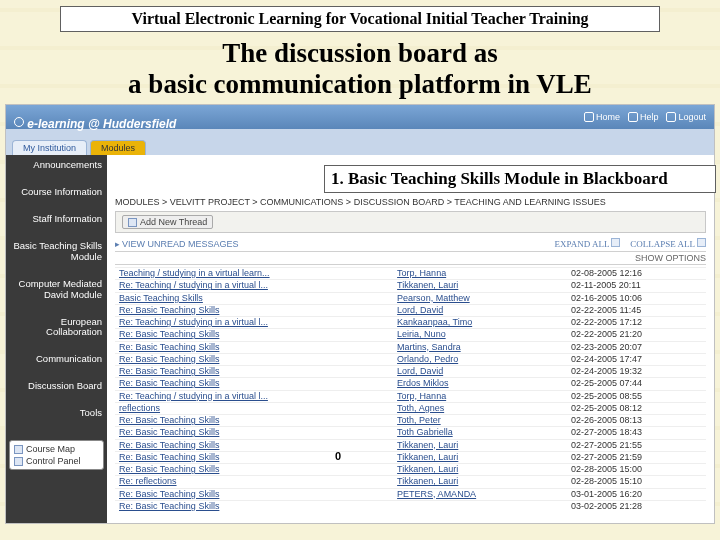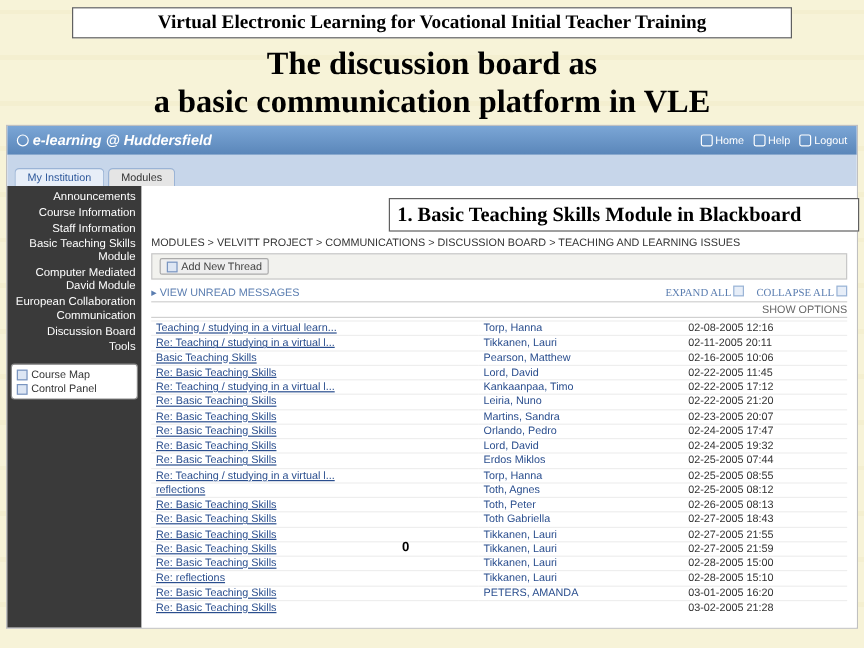--- a/index.html
+++ b/index.html
@@ -5,49 +5,49 @@
   *{box-sizing:border-box;margin:0;padding:0;}
   body{width:720px;height:540px;font-family:"Times New Roman",serif;background:#f7f3d7;overflow:hidden;position:relative;}
   .texture{position:absolute;inset:0;background:
     repeating-linear-gradient(0deg,#f8f4da 0 34px,#efe8c5 34px 38px),
     repeating-linear-gradient(90deg,transparent 0 55px,rgba(200,190,140,.25) 55px 58px);
     opacity:.35;}
   .project-banner{position:relative;margin:6px 60px 4px;border:1px solid #606060;background:#fff;padding:3px 8px;text-align:center;font-weight:bold;font-size:16px;}
   .slide-title{position:relative;text-align:center;font-size:27px;font-weight:bold;line-height:1.15;margin:6px 10px 4px;}
   .shot{position:relative;margin:0 5px 0 5px;height:420px;background:#fff;border:1px solid #c0c0c0;font-family:Tahoma,Verdana,sans-serif;font-size:10px;color:#333;overflow:hidden;}
   
-  .bb-head{background:linear-gradient(#7ba6d6,#5a86b9);color:#fff;height:24px;display:flex;align-items:center;padding:0 8px;font-style:italic;font-weight:bold;font-size:12px;}
+  .bb-head{background:linear-gradient(#7ba6d6,#5a86b9);color:#fff;height:24px;display:flex;padding:12px 8px;font-style:italic;font-weight:bold;font-size:12px;}
   .bb-head .spacer{flex:1;}
   .bb-head .tools{display:flex;gap:8px;font-style:normal;font-weight:normal;font-size:9px;}
   .bb-head .tools span{display:flex;align-items:center;gap:2px;}
   .ico{display:inline-block;width:10px;height:10px;border:1px solid #fff;border-radius:2px;}
   
   .tabs{background:#c7d6ea;height:26px;display:flex;align-items:flex-end;gap:3px;padding-left:6px;font-size:9px;}
   .tab{background:#e7eef8;border:1px solid #9bb4d6;border-bottom:none;border-radius:4px 4px 0 0;padding:2px 10px;color:#305a9c;}
-  .tab.active{background:#e5e5e5;color:#333;}
+  .tab.active{background:#eab308;color:#333;}
   .work{display:flex;height:calc(100% - 42px);}
   
-  .side{width:112px;background:#3a3a3a;color:#fff;font-size:9.5px;padding:4px 3px;display:flex;flex-direction:column;gap:0;}
+  .side{width:101px;background:#3a3a3a;color:#fff;font-size:9.5px;padding:4px 3px;display:flex;flex-direction:column;gap:14px;}
   .side a{color:#fff;text-align:right;display:block;padding:1px 2px;line-height:1.15;cursor:pointer;}
   .side-tools{margin-top:6px;background:#fff;color:#333;border:1px solid #888;border-radius:3px;padding:2px;font-size:9px;}
   .side-tools div{padding:1px 2px;display:flex;align-items:center;gap:3px;}
   .sq{width:9px;height:9px;background:#dde6f4;border:1px solid #7a95c0;display:inline-block;}
   
   .main{flex:1;background:#fff;padding:4px 8px;position:relative;overflow:hidden;}
   .crumbs{font-size:9px;color:#333;padding:2px 0 4px;margin-top:36px;}
   .toolbar{border:1px solid #c8c8c8;background:#f2f2ee;padding:3px 6px;display:flex;align-items:center;gap:6px;font-size:9px;color:#444;margin-bottom:3px;}
   .btn{background:#eee;border:1px solid #aaa;padding:1px 5px;border-radius:2px;display:flex;align-items:center;gap:3px;cursor:pointer;}
   .subbar{font-size:9px;color:#5a7db0;display:flex;align-items:center;padding:2px 0;}
   .subbar .r{margin-left:auto;display:flex;gap:10px;align-items:center;font-family:Liberation Serif, serif;}
   .mini{width:9px;height:9px;background:#e7eef8;border:1px solid #9bb4d6;display:inline-block;}
   .opts{text-align:right;font-size:9px;color:#666;border-top:1px solid #d0d0d0;border-bottom:1px solid #d0d0d0;padding:1px 0;margin-bottom:2px;}
   table.threads{width:100%;border-collapse:collapse;font-size:9px;color:#2a4e8e;}
   table.threads td{padding:0 4px;line-height:1.25;white-space:nowrap;overflow:hidden;text-overflow:ellipsis;border-top:1px solid #eee;}
   table.threads td.c1{width:240px;text-decoration:underline;}
-  table.threads td.c2{width:150px;color:#2a4e8e;}
+  table.threads td.c2{width:150px;color:#2a4e8e;text-decoration:underline;}
   table.threads td.c3{width:120px;color:#333;text-decoration:none;}
   
   .overlay-label{position:absolute;top:165px;left:324px;width:392px;background:#fff;border:1px solid #606060;padding:3px 6px;font-family:"Times New Roman",serif;font-size:17px;font-weight:bold;color:#000;z-index:5;}
   .foot-version{position:absolute;bottom:78px;left:335px;font-family:Tahoma,sans-serif;font-size:11px;font-weight:bold;color:#000;z-index:5;}
 </style>
 </head>
 <body>
 <div class="texture"></div>
 
 <div class="project-banner">Virtual Electronic Learning for Vocational Initial Teacher Training</div>

